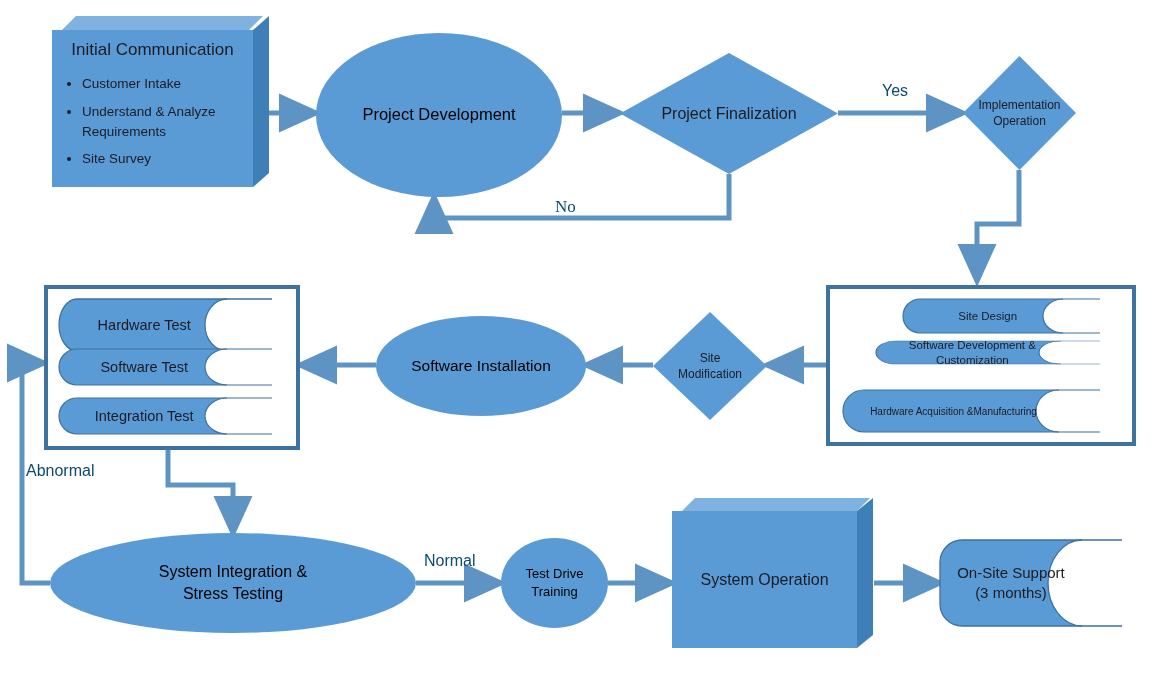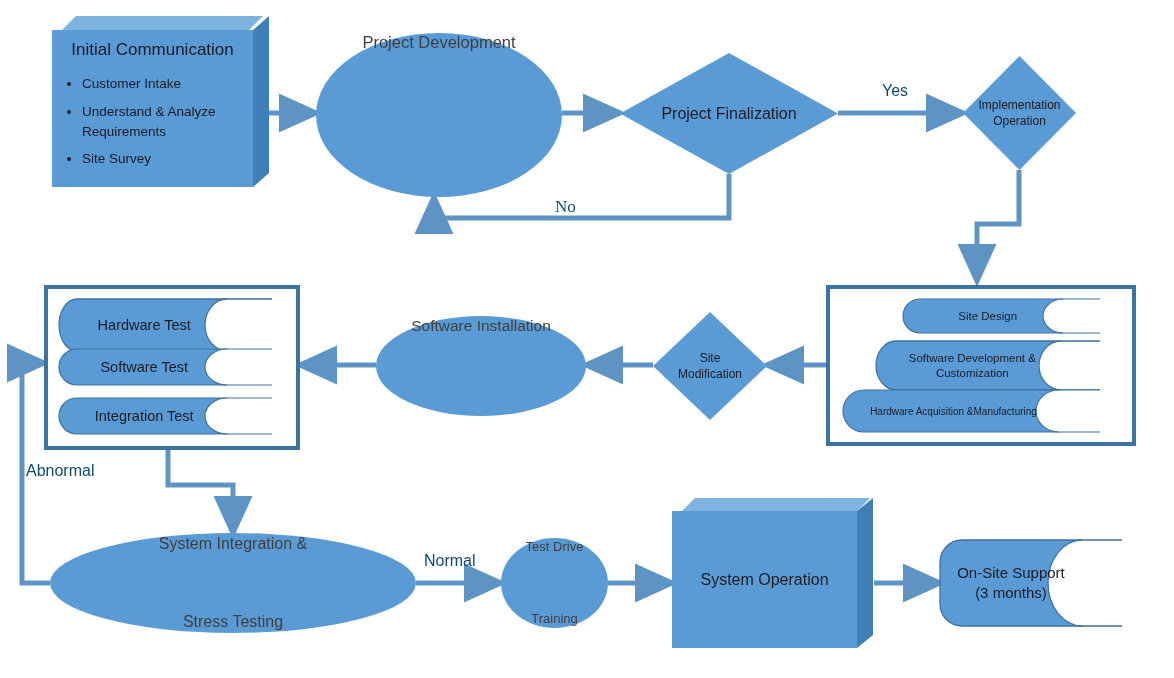--- a/index.html
+++ b/index.html
@@ -17,22 +17,22 @@
                flex-direction:column;align-items:flex-start;justify-content:center;
                color:#1b1b24;}
   .box3d .title{width:100%;text-align:center;}
 
   .b3title{font-size:17px;margin-bottom:6px;}
   .b3ul{margin:0;padding:0 0 0 22px;font-size:13.5px;line-height:1.45;text-align:left;}
   .b3ul li{margin:8px;}
 
   
   .ellipse{position:absolute;background:#5B9BD5;border-radius:50%;
-           display:flex;flex-direction:column;align-items:center;justify-content:space-between;
-           color:#404040;}
+           display:flex;flex-direction:column;align-items:center;justify-content:center;
+           color:#000000;}
   .ell-title{font-size:16.5px;line-height:1.2;}
   .ell-list{margin:4px 0 0 0;padding:0 0 0 10px;list-style:none;font-size:13.5px;line-height:1.42;text-align:left;}
   .ell-list li{position:relative;padding-left:12px;}
   .ell-list li:before{content:"\2022";position:absolute;left:0;top:-1px;}
 
   
   .diamond{position:absolute;}
   .diamond .dshape{position:absolute;left:0;top:0;width:100%;height:100%;background:#5B9BD5;
                    clip-path:polygon(50% 0,100% 50%,50% 100%,0 50%);}
   .diamond .dlbl{position:absolute;left:0;top:0;width:100%;height:100%;display:flex;
@@ -132,21 +132,21 @@
     <svg viewBox="0 0 197 34" preserveAspectRatio="none">
       <path d="M17,0 H197 V34 H17 A17,17 0 0 1 17,0 Z" fill="#5B9BD5"></path>
       <path d="M160,0 A20,17 0 0 0 160,34 H197 V0 Z" fill="#ffffff"></path>
       <path d="M17,0 H197 M17,34 H197" stroke="#3E72A0" stroke-width="1.2" fill="none"></path>
       <path d="M17,0 A17,17 0 0 0 17,34" stroke="#3E72A0" stroke-width="1.2" fill="none"></path>
       <path d="M160,0 A20,17 0 0 0 160,34" stroke="#3E72A0" stroke-width="1.2" fill="none"></path>
     </svg>
     <div class="dtxt" style="font-size:11.5px;">Site Design</div>
   </div>
 
-  <div class="delay" style="left:876px;top:341px;width:224px;height:49px;">
+  <div class="delay" style="left:876px;top:341px;width:224px;height:23px;">
     <svg viewBox="0 0 224 40" preserveAspectRatio="none">
       <path d="M20,0 H224 V40 H20 A20,20 0 0 1 20,0 Z" fill="#5B9BD5"></path>
       <path d="M185,0 A22,20 0 0 0 185,40 H224 V0 Z" fill="#ffffff"></path>
       <path d="M20,0 H224 M20,40 H224" stroke="#3E72A0" stroke-width="1.2" fill="none"></path>
       <path d="M20,0 A20,20 0 0 0 20,40" stroke="#3E72A0" stroke-width="1.2" fill="none"></path>
       <path d="M185,0 A22,20 0 0 0 185,40" stroke="#3E72A0" stroke-width="1.2" fill="none"></path>
     </svg>
     <div class="dtxt" style="font-size:11.5px;line-height:1.3;flex-direction:column;">
       <span>Software Development &amp;</span>
       <span>Customization</span>

